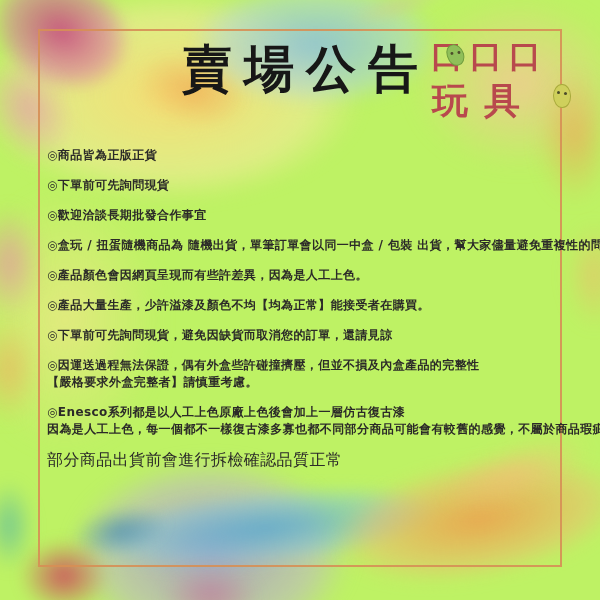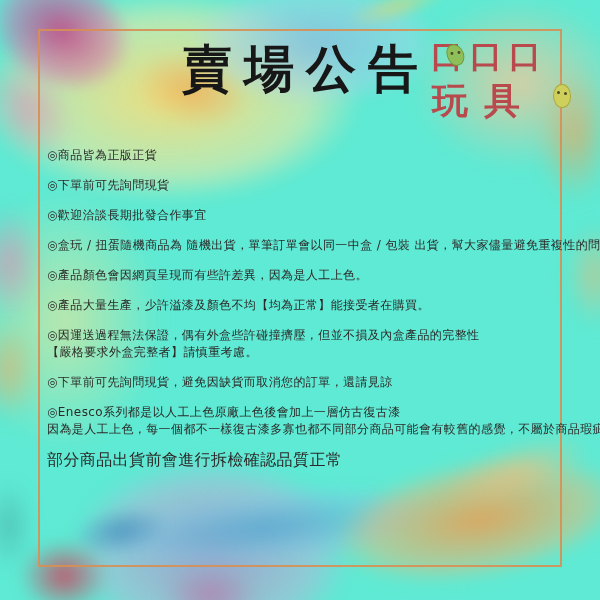--- a/index.html
+++ b/index.html
@@ -1,17 +1,17 @@
 <!DOCTYPE html>
 <html><head>
 <meta charset="utf-8">
 <style>
   html,body{margin:0;padding:0;}
   body{width:600px;height:600px;background:#ffffff;font-family:"DejaVu Sans",sans-serif;}
-  .canvas{position:relative;width:600px;height:600px;background:#5eead4;overflow:hidden;}
+  .canvas{position:relative;width:600px;height:600px;background:#bef264;overflow:hidden;}
 
   
   .wc{position:absolute;z-index:1;pointer-events:none;border-radius:50%;}
   .wc-pink-tl{left:-34px;top:-44px;width:190px;height:150px;transform:rotate(25deg);filter:blur(6px);
     background:radial-gradient(closest-side,rgba(198,55,128,.8),rgba(214,97,168,.45) 55%,rgba(214,97,168,0) 78%);}
   .wc-pink-tl2{left:-26px;top:34px;width:110px;height:150px;transform:rotate(-28deg);filter:blur(8px);
     background:radial-gradient(closest-side,rgba(228,128,180,.55),rgba(228,128,180,0) 75%);}
   .wc-yellow-tl{left:-70px;top:-36px;width:480px;height:265px;filter:blur(8px);
     background:radial-gradient(closest-side,rgba(248,220,118,.92),rgba(250,233,160,.55) 58%,rgba(250,233,160,0) 80%);}
   .wc-yellow-left{left:-60px;top:150px;width:250px;height:340px;filter:blur(10px);
@@ -65,21 +65,21 @@
   .mascot-green{left:447px;top:44px;width:15px;height:20px;background:#8fbf59;border:1px solid #6f9c3e;
     border-radius:45% 60% 50% 55%;transform:rotate(-16deg);}
   .mascot-yellow{left:553px;top:84px;width:16px;height:22px;background:#cfd05c;border:1px solid #a8aa3c;
     border-radius:50% 50% 48% 52%;}
   .mascot::after{content:"";position:absolute;left:3px;top:6px;width:3px;height:3px;border-radius:50%;
     background:#4c4c2a;box-shadow:7px 1px 0 #4c4c2a;}
 
   
   .list{position:absolute;left:47px;top:147px;width:512px;z-index:5;color:#2b2a28;}
   .item{margin-bottom:13px;}
-  .line{font-size:12px;line-height:17px;letter-spacing:.4px;white-space:nowrap;}
+  .line{font-size:12px;line-height:17px;letter-spacing:.4px;white-space:nowrap;font-weight:bold;}
   .item:nth-child(6){margin-top:6px;}
   .footnote{margin-top:9px;font-size:16px;line-height:17px;letter-spacing:.4px;color:#2b2a28;white-space:nowrap;}
 </style>
 </head>
 <body>
 
 <div class="canvas">
 
   <div class="wc wc-yellow-tl"></div>
   <div class="wc wc-yellow-left"></div>
@@ -127,25 +127,25 @@
       <div class="item">
         <div class="line">◎盒玩 / 扭蛋隨機商品為 隨機出貨，單筆訂單會以同一中盒 / 包裝 出貨，幫大家儘量避免重複性的問題</div>
       </div>
       <div class="item">
         <div class="line">◎產品顏色會因網頁呈現而有些許差異，因為是人工上色。</div>
       </div>
       <div class="item">
         <div class="line">◎產品大量生產，少許溢漆及顏色不均【均為正常】能接受者在購買。</div>
       </div>
       <div class="item">
+        <div class="line">◎下單前可先詢問現貨，避免因缺貨而取消您的訂單，還請見諒</div>
+      </div>
+      <div class="item">
         <div class="line">◎因運送過程無法保證，偶有外盒些許碰撞擠壓，但並不損及內盒產品的完整性</div>
         <div class="line">【嚴格要求外盒完整者】請慎重考慮。</div>
-      </div>
-      <div class="item">
-        <div class="line">◎下單前可先詢問現貨，避免因缺貨而取消您的訂單，還請見諒</div>
       </div>
       <div class="item">
         <div class="line">◎Enesco系列都是以人工上色原廠上色後會加上一層仿古復古漆</div>
         <div class="line">因為是人工上色，每一個都不一樣復古漆多寡也都不同部分商品可能會有較舊的感覺，不屬於商品瑕疵喔！</div>
       </div>
       <div class="footnote">部分商品出貨前會進行拆檢確認品質正常</div>
   </div>
 
 </div>
 

